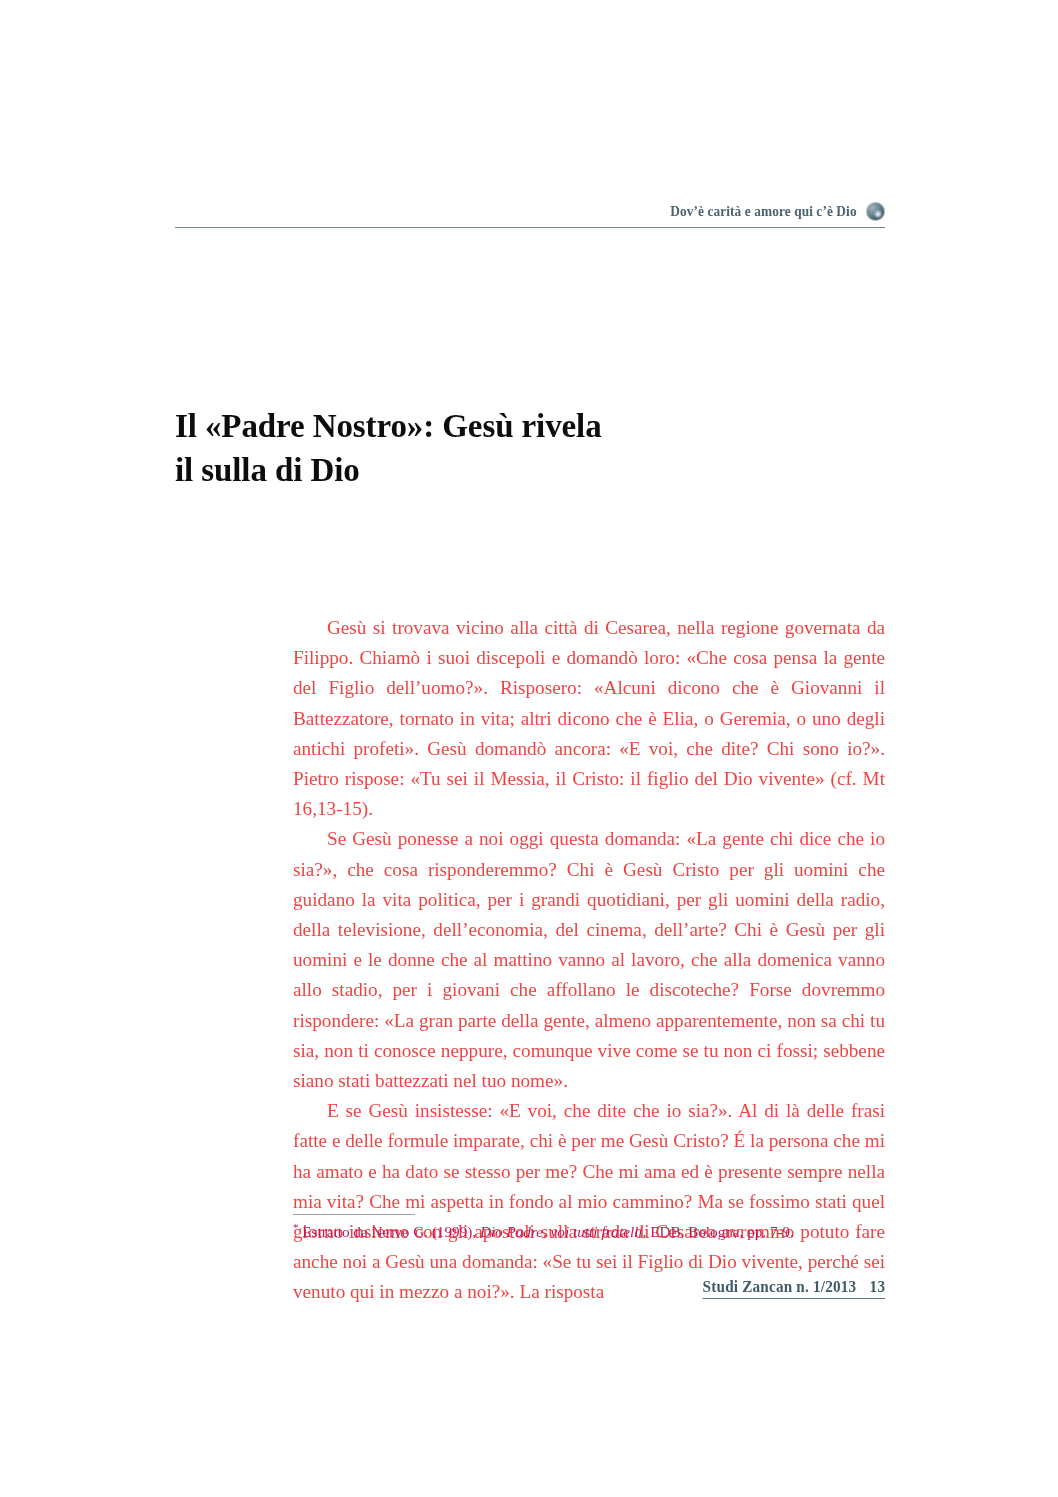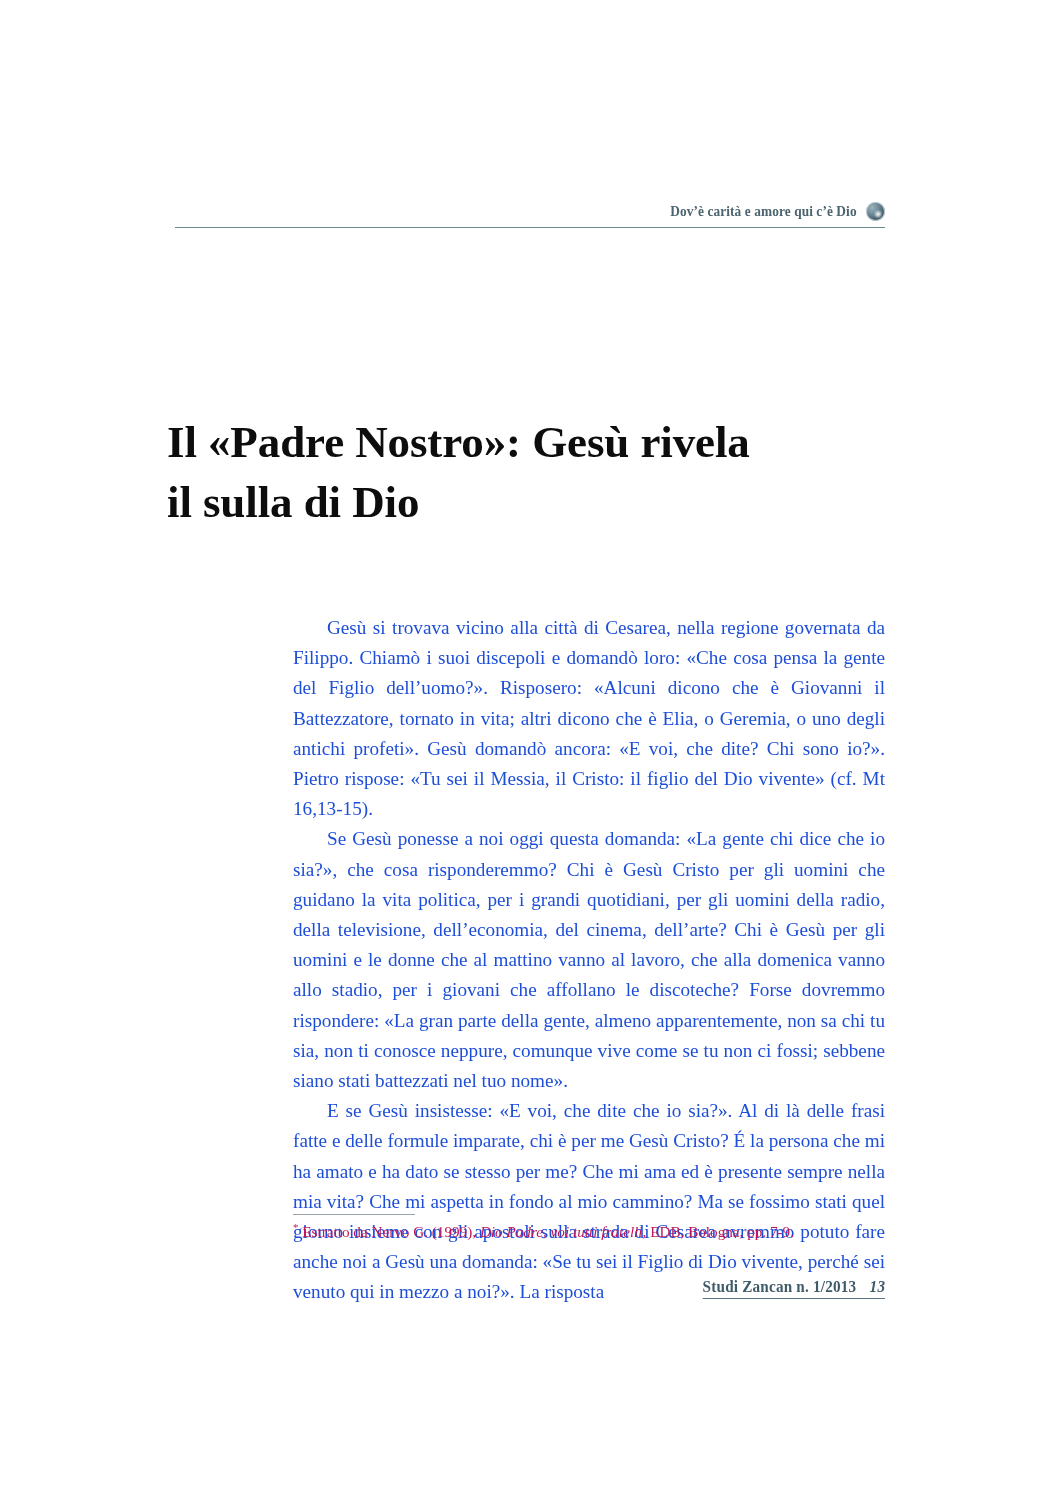--- a/index.html
+++ b/index.html
@@ -61,44 +61,44 @@
     left: 0;
     top: 29px;
     width: 710px;
     height: 0;
     border-top: 1.6px solid #6e8a93;
   }
 
   
   .article-title {
     position: absolute;
-    left: 167px;
+    left: 175px;
     top: 383px;
     width: 700px;
     font-family: "Liberation Serif", "DejaVu Serif", serif;
     font-weight: bold;
-    font-size: 45px;
+    font-size: 33px;
     line-height: 1.32;
     color: #0d0d0d;
     letter-spacing: -0.1px;
   }
   .article-title .title-line {
     display: block;
   }
 
   
   .body-text {
     position: absolute;
     left: 293px;
     top: 613px;
     width: 592px;
     font-size: 19.2px;
     line-height: 30.2px;
     text-align: justify;
-    color: #1d4ed8;
+    color: #ef4444;
   }
   .body-text p {
     margin: 0;
     text-indent: 34px;
   }
 
   
   .footnote {
     position: absolute;
     left: 293px;
@@ -140,21 +140,20 @@
     font-size: 16px;
     color: #3f5b68;
     border-bottom: 1.4px solid #5a7682;
     padding-bottom: 2px;
     letter-spacing: 0.2px;
     transform: scaleX(0.95);
     transform-origin: right center;
   }
   .footer-pagenum {
     margin-left: 14px;
-    font-style: italic;
   }
 </style>
 </head>
 <body>
 
 <div class="page">
 
   <div class="running-header">
     <div class="running-header-inner">
       <span class="header-title">Dov’è carità e amore qui c’è Dio</span>

